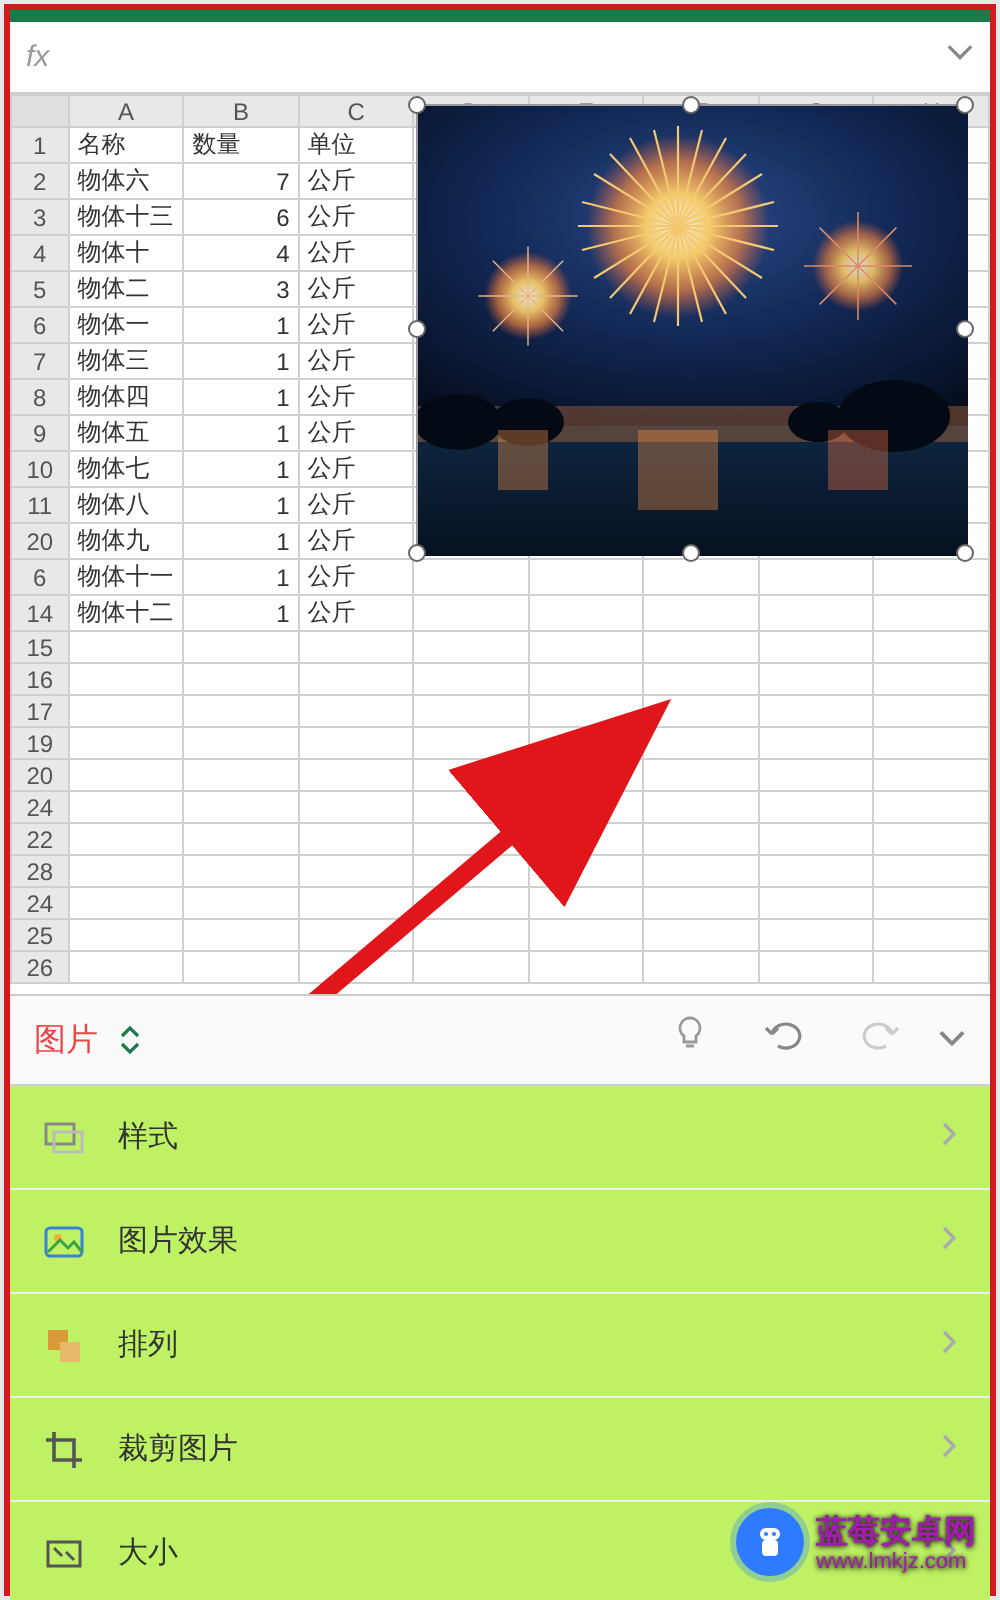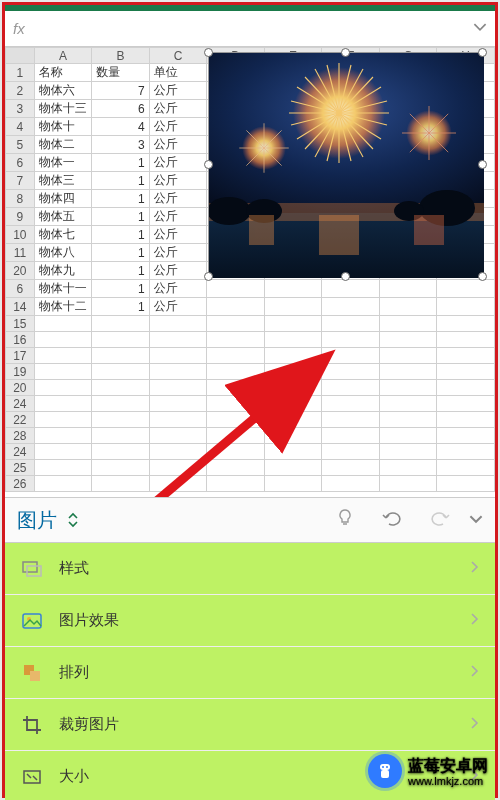--- a/index.html
+++ b/index.html
@@ -43,40 +43,40 @@
 
   
   .arrow-svg { position: absolute; left: 30px; top: 220px; pointer-events: none; }
 
   
   .toolbar {
     height: 46px; border-top: 1px solid #ccc; border-bottom: 1px solid #ccc;
     display: flex; align-items: center; padding: 0 12px; gap: 10px;
     background: #fafafa;
   }
-  .tb-label { color: #0369a1; font-size: 20px; }
+  .tb-label { color: #ef4444; font-size: 16px; }
   .tb-updown { display: inline-flex; flex-direction: column; line-height: 0; color: #444; }
   .tb-spacer { flex: 1; }
   .tb-icon { color: #888; font-size: 20px; padding: 0 8px; }
   .tb-more { color: #888; font-size: 18px; }
 
   
   .options { background: #bef264; }
   .opt {
     display: flex; align-items: center; height: 52px;
     padding: 0 16px; border-bottom: 1px solid #eee; color: #333; font-size: 15px;
   }
   .opt .oicon { width: 22px; height: 22px; margin-right: 16px; display: inline-flex; align-items: center; justify-content: center; }
   .opt .chev { margin-left: auto; color: #999; }
 
   
   .watermark {
     position: absolute; right: 12px; bottom: 12px;
     display: flex; align-items: center; gap: 6px;
-    color: #000000; font-size: 16px;
+    color: #a21caf; font-size: 16px;
     text-shadow: 0 1px 3px rgba(0,0,0,.6), 0 0 2px rgba(0,0,0,.8);
     pointer-events: none;
   }
   .wm-icon {
     width: 34px; height: 34px; background: #2f7bff; border-radius: 50%;
     display: inline-flex; align-items: center; justify-content: center;
     color: #fff; font-size: 20px; font-weight: bold;
     box-shadow: 0 0 0 3px rgba(47,123,255,.3);
   }
   .wm-url { font-size: 11px; margin-top: -2px; }

